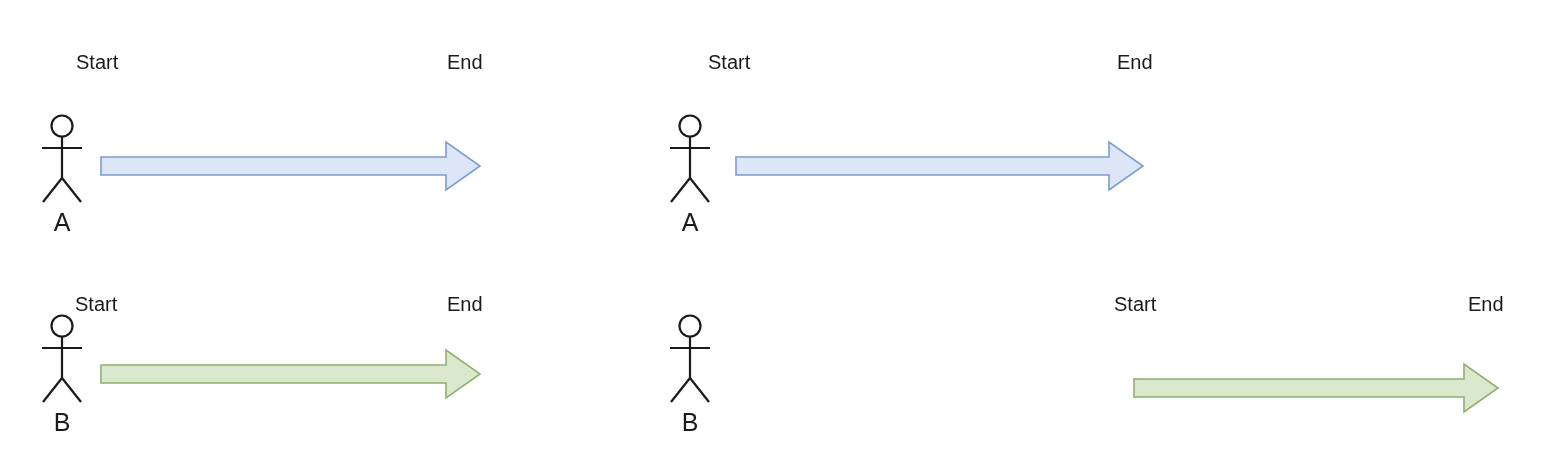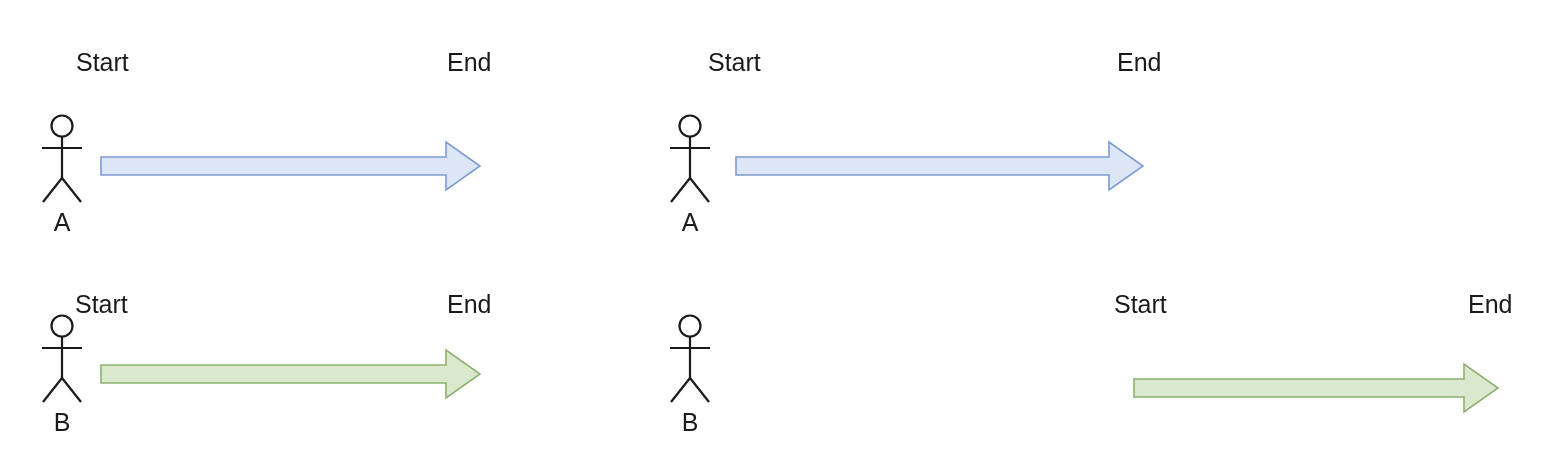--- a/index.html
+++ b/index.html
@@ -31,21 +31,21 @@
   .actor-label {
     position: absolute;
     font-size: 25px;
     line-height: 25px;
     color: #1a1a1a;
     text-align: center;
     white-space: nowrap;
   }
   .tick-label {
     position: absolute;
-    font-size: 25px;
+    font-size: 20px;
     line-height: 25px;
     color: #1a1a1a;
     white-space: nowrap;
   }
   .arrow {
     position: absolute;
   }
   .arrow svg {
     display: block;
   }

